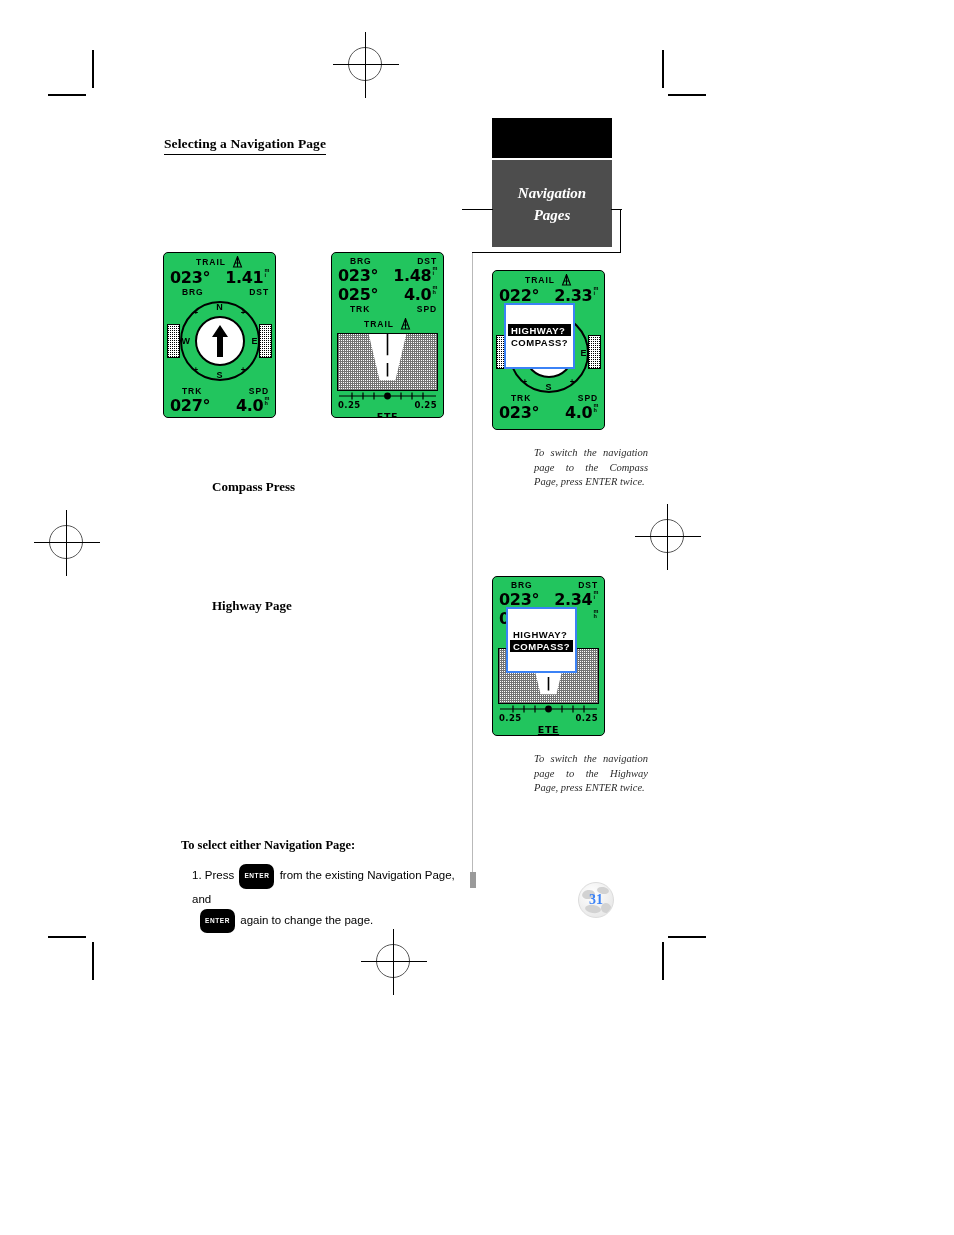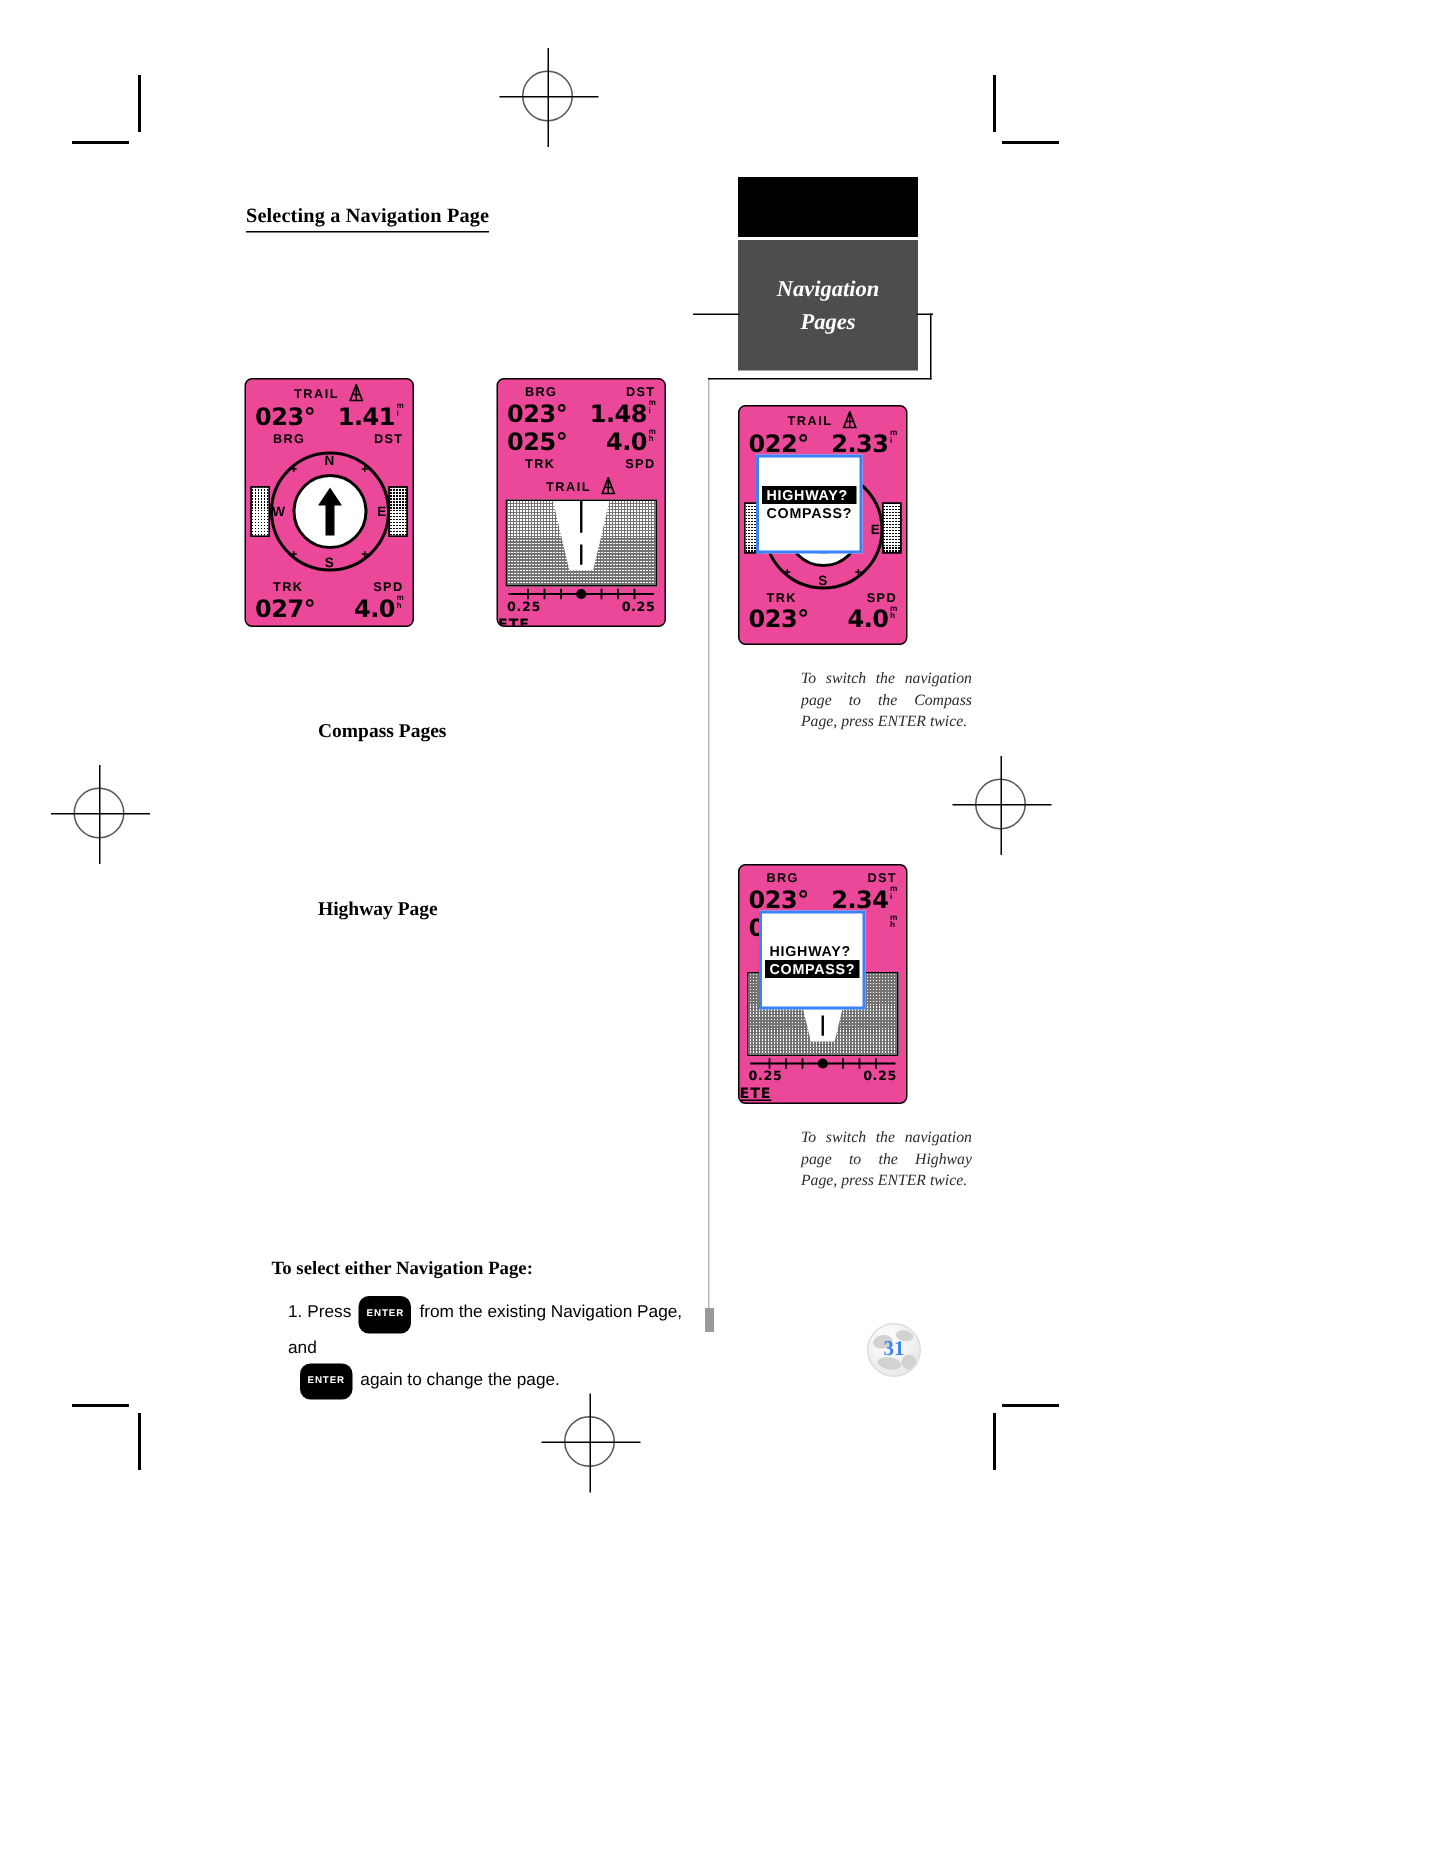--- a/index.html
+++ b/index.html
@@ -139,21 +139,21 @@
     position:absolute; inset:0;
     display:flex; align-items:center; justify-content:center;
     font-family:"Liberation Serif", serif;
     font-weight:bold; font-size:14px; color:#3b82f6;
     padding-bottom:1px;
   }
 
   
   .gps {
     position:absolute;
-    background:#ec4899;
+    background:#22c55e;
     border:1.6px solid #000;
     border-radius:5px;
     font-family:"Liberation Sans", sans-serif;
     color:#000;
     overflow:hidden;
   }
   .lcd-row {
     display:flex; justify-content:space-between;
     align-items:baseline;
     padding:0 6px;
@@ -172,21 +172,21 @@
     vertical-align:6px; margin-left:1px;
     font-family:"Liberation Sans", sans-serif;
   }
   .trail-hdr {
     display:flex; align-items:center; justify-content:center;
     gap:6px; font-size:8.5px; font-weight:bold; letter-spacing:1px;
     padding-top:3px;
   }
   .ete-line {
     font-size:9.5px; font-weight:bold; letter-spacing:0.6px;
-    font-family:"DejaVu Sans", sans-serif;text-decoration:underline;
+    text-align:center; font-family:"DejaVu Sans", sans-serif;text-decoration:underline;
   }
 
   
   .rose-wrap { position:relative; height:86px; margin-top:1px; }
   .cdi-bar {
     position:absolute; top:26px; width:13px; height:34px;
     background-color:#000;
     background-image:
       repeating-linear-gradient(0deg,   #000 0 1px, #fff 1px 2px),
       repeating-linear-gradient(90deg,  #000 0 1px, #fff 1px 2px);
@@ -413,21 +413,21 @@
   <div class="hwy-scale">
     <span>0.25</span>
     <span>0.25</span>
   </div>
   <div class="ete-line" style="margin-top:1px;">
     <span>ETE</span>
   </div>
 
 </div>
 
-<div class="side-label" style="left:212px; top:479px;">Compass Pages</div>
+<div class="side-label" style="left:212px; top:479px;">Compass Press</div>
 <div class="side-label" style="left:212px; top:598px;">Highway Page</div>
 
 <div class="gps" style="left:492px; top:270px; width:113px; height:160px;">
 
   <div class="trail-hdr">
     <span>TRAIL</span>
     <svg width="11" height="12" viewBox="0 0 11 12">
       <path d="M5.5 0.5 L9.5 11 L1.5 11 Z" fill="none" stroke="#000" stroke-width="1.1"></path>
       <path d="M5.5 2 L5.5 11 M3 7 L8 7" stroke="#000" stroke-width="1"></path>
     </svg>

